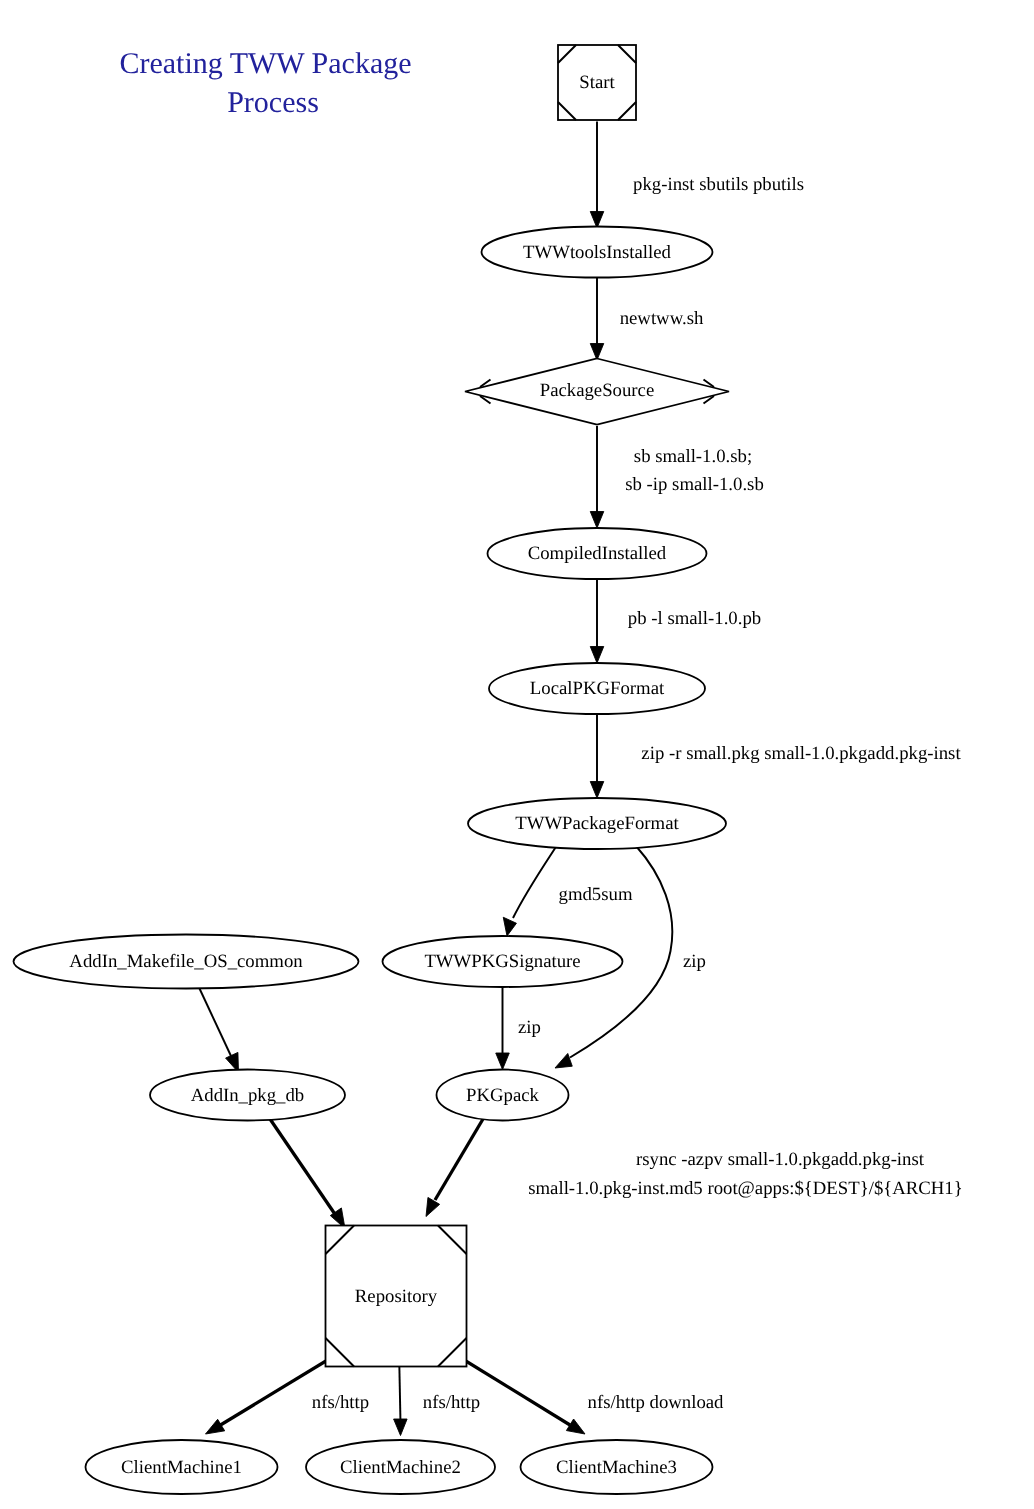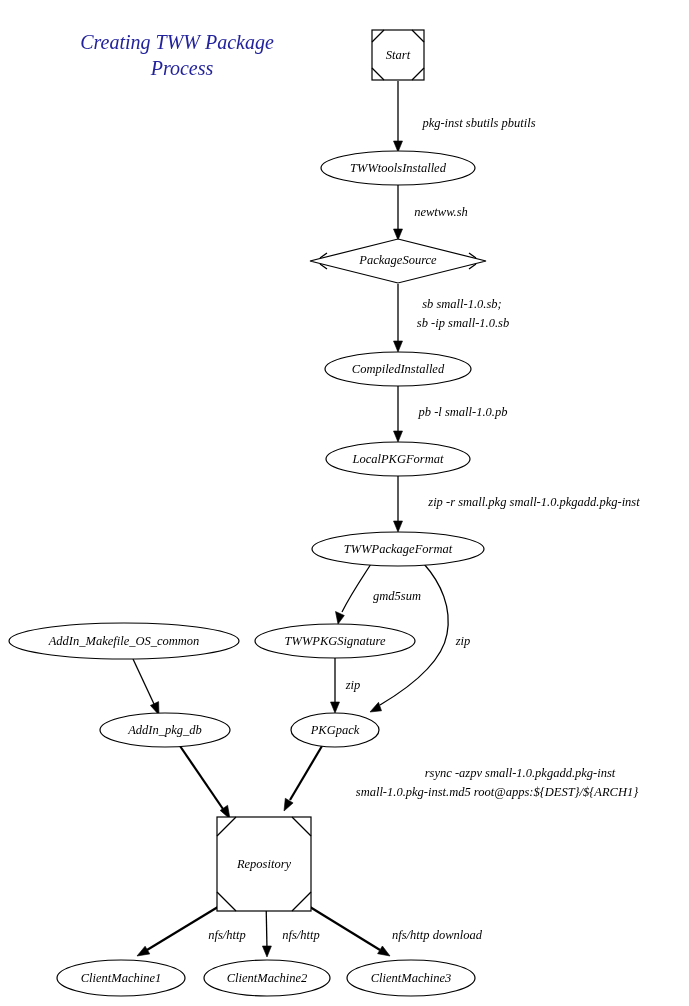--- a/index.html
+++ b/index.html
@@ -12,21 +12,20 @@
     height: 1006px;
     font-family: "Liberation Serif", "DejaVu Serif", serif;
     overflow: hidden;
     position: relative;
   }
   #diagram-root {
     position: absolute;
     left: 0; top: 0;
     width: 689px;
     height: 1006px;
-    font-style: italic;
   }
   svg { display: block; }
   .node-shape {
     fill: #ffffff;
     stroke: #000000;
     stroke-width: 1.2;
   }
   .node-label {
     font-family: "Liberation Serif", "DejaVu Serif", serif;
     font-size: 12.5px;

